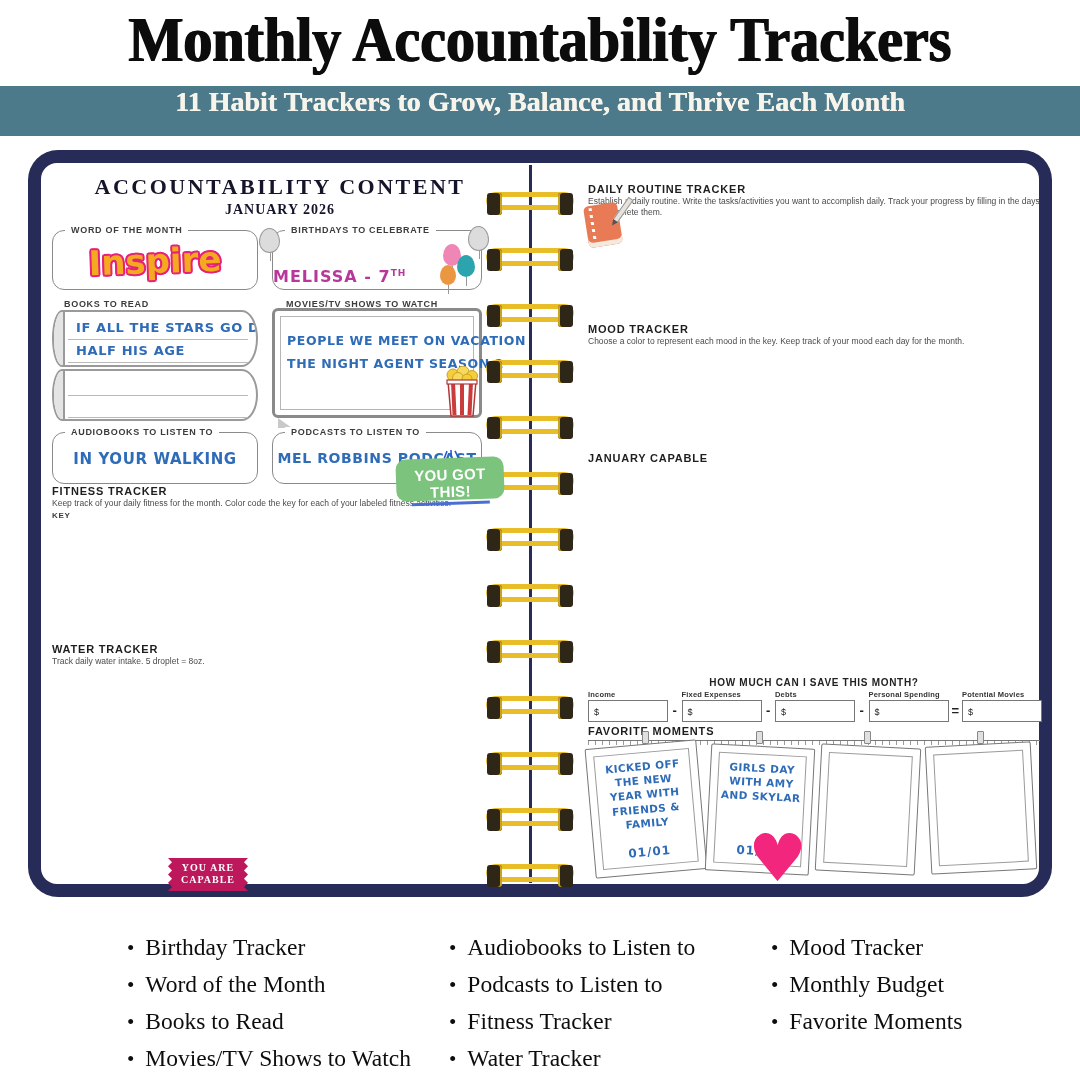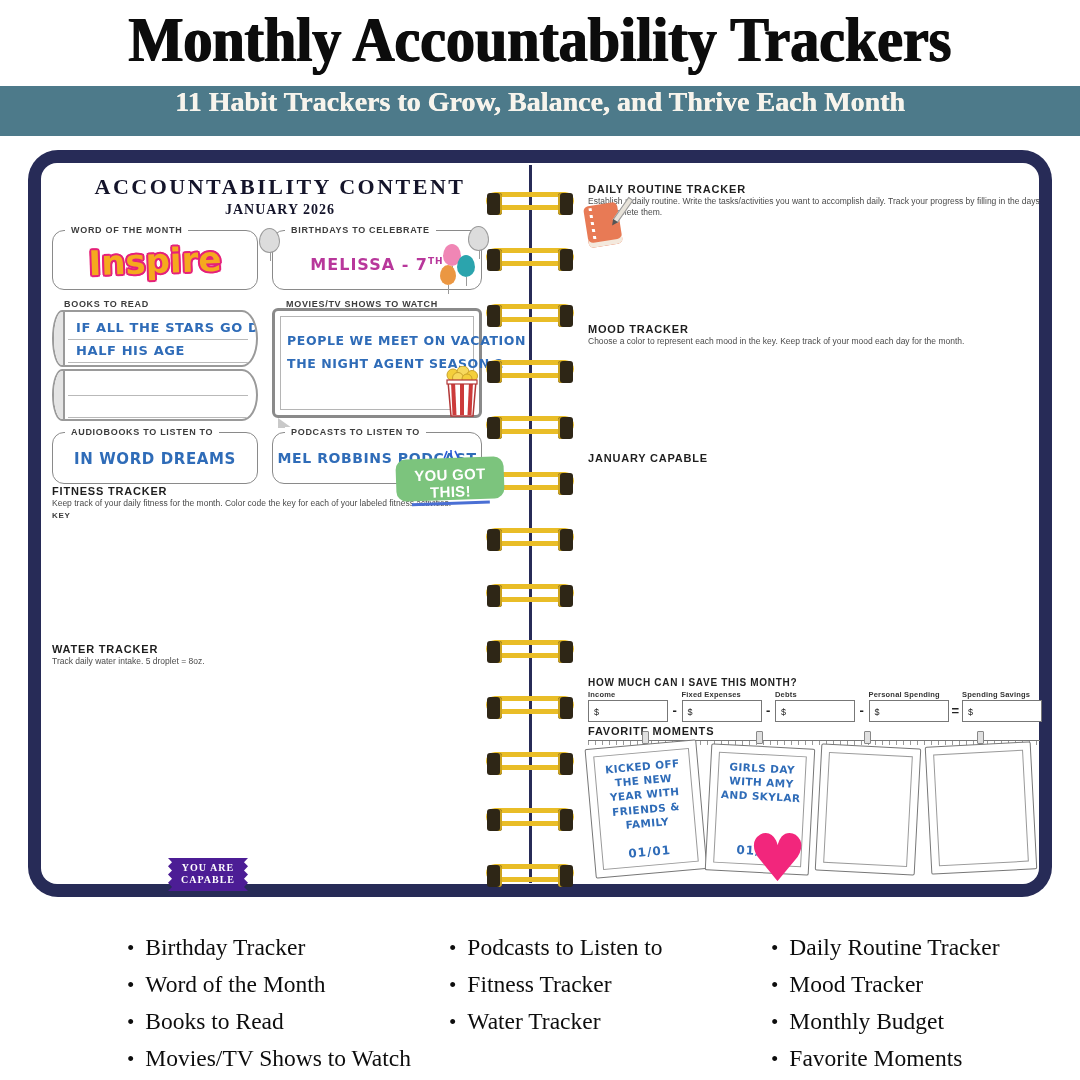--- a/index.html
+++ b/index.html
@@ -33,21 +33,21 @@
   .hand-purple{font:bold 15px "DejaVu Sans",sans-serif;color:#a23a9e;letter-spacing:.6px;}
 
   
   .lp-title{left:60px;top:174px;width:440px;text-align:center;font:bold 22px "Liberation Serif",serif;letter-spacing:2.5px;color:#14142a;}
   .lp-month{left:60px;top:202px;width:440px;text-align:center;font:bold 14px "Liberation Serif",serif;letter-spacing:1px;color:#14142a;}
 
   .obox{position:absolute;border:1.5px solid #8a8a8a;border-radius:12px;background:#fff;z-index:3;}
   .obox .boxlbl{position:absolute;top:-6px;left:12px;background:#fff;padding:0 6px;}
   .word-value{display:block;text-align:center;margin-top:10px;font:bold 34px "DejaVu Sans",sans-serif;color:#f5a91e;transform:rotate(-2deg);
     text-shadow:-2px 0 #e5217a,2px 0 #e5217a,0 -2px #e5217a,0 2px #e5217a,-1.5px -1.5px #e5217a,1.5px -1.5px #e5217a,-1.5px 1.5px #e5217a,1.5px 1.5px #e5217a;}
-  .bday-name{display:block;text-align:center;margin-top:24px;font:bold 16px "DejaVu Sans",sans-serif;color:#b8379b;letter-spacing:1px;}
+  .bday-name{display:block;margin-top:36px;font:bold 16px "DejaVu Sans",sans-serif;color:#b8379b;letter-spacing:1px;}
   .bday-name sup{font-size:9px;}
 
   .balloon{position:absolute;border-radius:50% 50% 50% 50%/55% 55% 45% 45%;z-index:4;}
   .balloon:after{content:"";position:absolute;left:50%;bottom:-9px;width:1px;height:9px;background:#9a9a9a;}
   .balloon.gray{width:21px;height:25px;background:#dcdcdc;border:1px solid #9a9a9a;}
   .balloon.pink{width:18px;height:22px;background:#f086b5;}
   .balloon.teal{width:18px;height:22px;background:#2ba4ad;}
   .balloon.orange{width:16px;height:20px;background:#eb9742;}
 
   .book{position:absolute;background:#fff;border:2px solid #9a9a9a;border-radius:10px 16px 16px 10px/50% 50% 50% 50%;overflow:hidden;}
@@ -80,21 +80,21 @@
   .fitcal .cal-cell{flex:1;position:relative;border-right:0.8px solid #777;border-bottom:0.8px solid #777;}
   .fitcal .cal-cell:last-child{border-right:none;}
   .daynum{position:absolute;top:0;left:1px;font:bold 7px "Liberation Sans",sans-serif;background:#fff;border:0.8px solid #777;padding:0 2px;line-height:8px;color:#222;}
 
   
   .wrow{position:absolute;display:flex;align-items:center;height:16px;}
   .wnum{width:20px;text-align:right;font:bold 8.5px "Liberation Sans",sans-serif;color:#222;margin-right:5px;flex:none;}
   .drop{width:11px;height:11px;border:1.2px solid #5d95cc;background:#71aee8;border-radius:0 50% 50% 50%;transform:rotate(45deg);margin:0 2.6px;flex:none;}
   .drop.empty{background:#fff;border-color:#9a9a9a;}
 
-  .ticket{position:absolute;left:168px;top:858px;width:80px;height:33px;background:#4c1d95;z-index:5;text-align:center;
+  .ticket{position:absolute;left:168px;top:858px;width:80px;height:33px;background:#be185d;z-index:5;text-align:center;
     clip-path:polygon(0 0,100% 0,95% 12.5%,100% 25%,95% 37.5%,100% 50%,95% 62.5%,100% 75%,95% 87.5%,100% 100%,0 100%,5% 87.5%,0 75%,5% 62.5%,0 50%,5% 37.5%,0 25%,5% 12.5%);}
   .ticket span{display:block;margin-top:4px;font:bold 10px/12px "Liberation Serif",serif;letter-spacing:1px;color:#fff;}
 
   
   .task-card{position:absolute;left:592px;width:142px;height:34px;border:1.2px solid #9a9a9a;background:#fff;display:flex;align-items:center;justify-content:center;}
   .task-hl{background:#f3ea6f;padding:3px 9px;transform:skew(-6deg);font:bold 13px "DejaVu Sans",sans-serif;color:#8b2fb0;letter-spacing:1px;white-space:nowrap;}
   .rgrid{position:absolute;left:740px;width:300px;}
   .rgrid .rrow{display:flex;}
   .rgrid .rcell{width:18.75px;height:16.5px;border:0.8px solid #8a8a8a;margin:-0.4px;font:bold 8px "Liberation Sans",sans-serif;display:flex;align-items:center;justify-content:center;background:#fff;color:#222;}
   .rgrid .rcell.fill{background:#f7f2a2;color:#a8a25c;}
@@ -122,21 +122,21 @@
   .brow{display:flex;height:15px;border-bottom:1px solid #777;}
   .brow:last-child{border-bottom:none;}
   .bcell-label{flex:1;font:bold 8.5px "Liberation Sans",sans-serif;color:#222;text-align:right;line-height:15px;padding-right:8px;letter-spacing:.5px;}
   .bcell-amt{width:62px;border-left:1px solid #777;font:9px "Liberation Sans",sans-serif;color:#222;line-height:15px;padding-left:6px;}
   .bt0{left:588px;top:462px;width:218px;}
   .bt1{left:588px;top:536px;width:218px;}
   .bt2{left:816px;top:462px;width:224px;}
   .bt3{left:816px;top:563px;width:224px;}
 
   
-  .sv-title{left:588px;top:677px;width:452px;text-align:left;font:bold 10px "Liberation Sans",sans-serif;letter-spacing:.7px;color:#222;}
+  .sv-title{left:588px;top:677px;width:452px;text-align:center;font:bold 10px "Liberation Sans",sans-serif;letter-spacing:.7px;color:#222;}
   .sv-row{left:588px;top:690px;width:454px;display:flex;align-items:flex-end;}
   .sv-group{width:80px;}
   .sv-label{font:bold 7.5px "Liberation Sans",sans-serif;color:#333;margin-bottom:1px;letter-spacing:.2px;}
   .sv-box{height:22px;border:1.2px solid #777;font:9px "Liberation Sans",sans-serif;color:#222;line-height:22px;padding-left:5px;background:#fff;}
   .sv-op{width:13.5px;text-align:center;font:bold 13px "Liberation Sans",sans-serif;color:#222;line-height:22px;}
 
   
   .rope{position:absolute;left:588px;top:740px;width:452px;height:5px;border-top:1.5px solid #777;
     background:repeating-linear-gradient(90deg,#999 0 1.5px,transparent 1.5px 7px);z-index:2;}
   .clip{position:absolute;top:731px;width:7px;height:13px;background:#e0e0e0;border:1px solid #888;border-radius:1px;z-index:4;}
@@ -229,21 +229,21 @@
     <circle cx="24" cy="13" r="5" fill="#f4cf3b" stroke="#caa32a"></circle>
     <path d="M5 15 L33 15 L30 50 L8 50 Z" fill="#ffffff" stroke="#b23737" stroke-width="1.5"></path>
     <path d="M10 16 L11.5 49" stroke="#cc3b3b" stroke-width="4"></path>
     <path d="M19 16 L19 49" stroke="#cc3b3b" stroke-width="4"></path>
     <path d="M28 16 L26.5 49" stroke="#cc3b3b" stroke-width="4"></path>
     <rect x="4" y="14" width="30" height="4" fill="#fff" stroke="#b23737" stroke-width="1.2"></rect>
   </svg>
 
   <div class="obox" style="left:52px;top:432px;width:206px;height:52px;" data-interactable="true">
     <span class="lbl boxlbl" data-interactable="false">AUDIOBOOKS TO LISTEN TO</span>
-    <span class="listen-text hand-blue" style="top:17px;font-size:15px;" data-interactable="false">IN WORD DREAMS</span>
+    <span class="listen-text hand-blue" style="top:17px;font-size:15px;" data-interactable="false">IN YOUR WALKING</span>
   </div>
   <div class="obox" style="left:272px;top:432px;width:210px;height:52px;" data-interactable="true">
     <span class="lbl boxlbl" data-interactable="false">PODCASTS TO LISTEN TO</span>
     <span class="listen-text hand-blue" style="top:17px;font-size:14px;" data-interactable="false">MEL ROBBINS PODCAST</span>
   </div>
 
   <div class="ygt" style="left:396px;top:458px;" data-interactable="false">
     <svg width="20" height="10" viewBox="0 0 20 10" data-interactable="false">
       <path d="M3 9 L6 2 M10 8 L10 1 M17 9 L14 2" stroke="#2a5bd7" stroke-width="1.6" fill="none"></path>
     </svg>
@@ -1063,21 +1063,21 @@
         <div class="sv-label" data-interactable="false">Debts</div>
         <div class="sv-box" data-interactable="true">$</div>
       </div>
       <div class="sv-op" data-interactable="false">-</div>
       <div class="sv-group" data-interactable="false">
         <div class="sv-label" data-interactable="false">Personal Spending</div>
         <div class="sv-box" data-interactable="true">$</div>
       </div>
       <div class="sv-op" data-interactable="false">=</div>
       <div class="sv-group" data-interactable="false">
-        <div class="sv-label" data-interactable="false">Spending Savings</div>
+        <div class="sv-label" data-interactable="false">Potential Movies</div>
         <div class="sv-box" data-interactable="true">$</div>
       </div>
     </div>
 
   <span class="abs sect-title" style="left:588px;top:725px;" data-interactable="false">FAVORITE MOMENTS</span>
   <div class="rope" data-interactable="false"></div>
   <div id="moments-photos" data-interactable="false">
       <div class="photo" data-interactable="true" style="left: 590px; top: 744px; width: 112px; height: 130px; transform: rotate(-5deg);">
         <div class="pframe" data-interactable="false"></div>
         <div class="ptext" data-interactable="false">KICKED OFF THE NEW YEAR WITH FRIENDS &amp; FAMILY</div>
@@ -1101,24 +1101,24 @@
     </div>
   <span class="heart" data-interactable="false">♥</span>
 
   <ul class="fcol fcol1" id="fcol-0" data-interactable="false">
       <li data-interactable="false"><span class="bullet" data-interactable="false">•</span>Birthday Tracker</li>
       <li data-interactable="false"><span class="bullet" data-interactable="false">•</span>Word of the Month</li>
       <li data-interactable="false"><span class="bullet" data-interactable="false">•</span>Books to Read</li>
       <li data-interactable="false"><span class="bullet" data-interactable="false">•</span>Movies/TV Shows to Watch</li>
     </ul>
   <ul class="fcol fcol2" id="fcol-1" data-interactable="false">
+      <li data-interactable="false"><span class="bullet" data-interactable="false">•</span>Audiobooks to Listen to</li>
       <li data-interactable="false"><span class="bullet" data-interactable="false">•</span>Podcasts to Listen to</li>
       <li data-interactable="false"><span class="bullet" data-interactable="false">•</span>Fitness Tracker</li>
       <li data-interactable="false"><span class="bullet" data-interactable="false">•</span>Water Tracker</li>
     </ul>
   <ul class="fcol fcol3" id="fcol-2" data-interactable="false">
-      <li data-interactable="false"><span class="bullet" data-interactable="false">•</span>Daily Routine Tracker</li>
       <li data-interactable="false"><span class="bullet" data-interactable="false">•</span>Mood Tracker</li>
       <li data-interactable="false"><span class="bullet" data-interactable="false">•</span>Monthly Budget</li>
       <li data-interactable="false"><span class="bullet" data-interactable="false">•</span>Favorite Moments</li>
     </ul>
 
 </div>
 
 </body></html>

